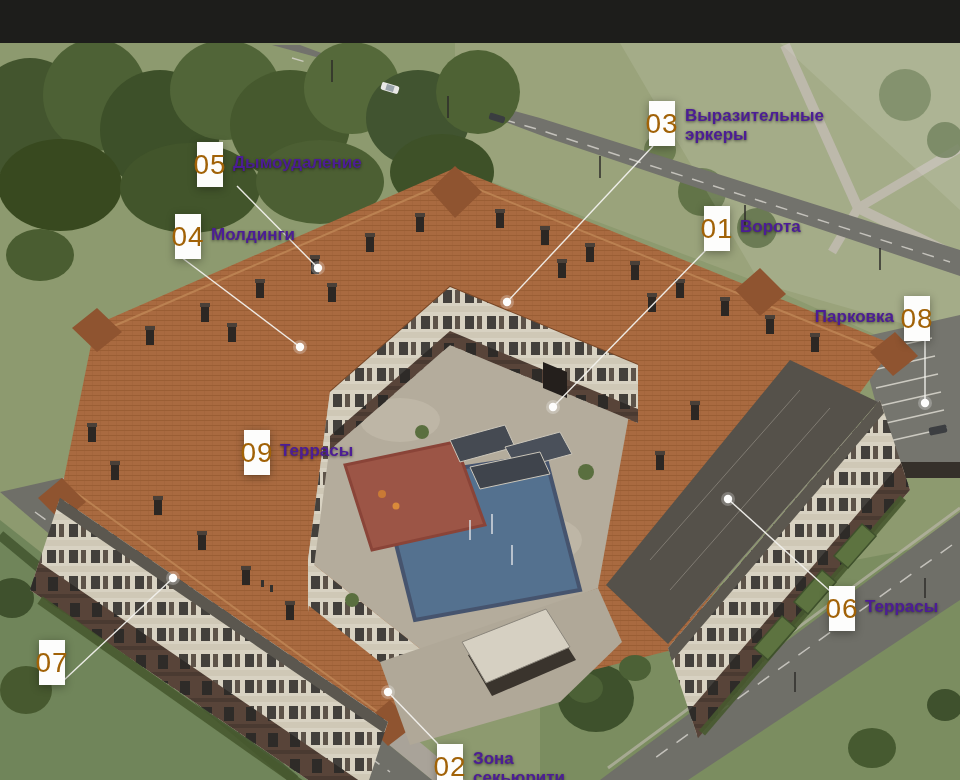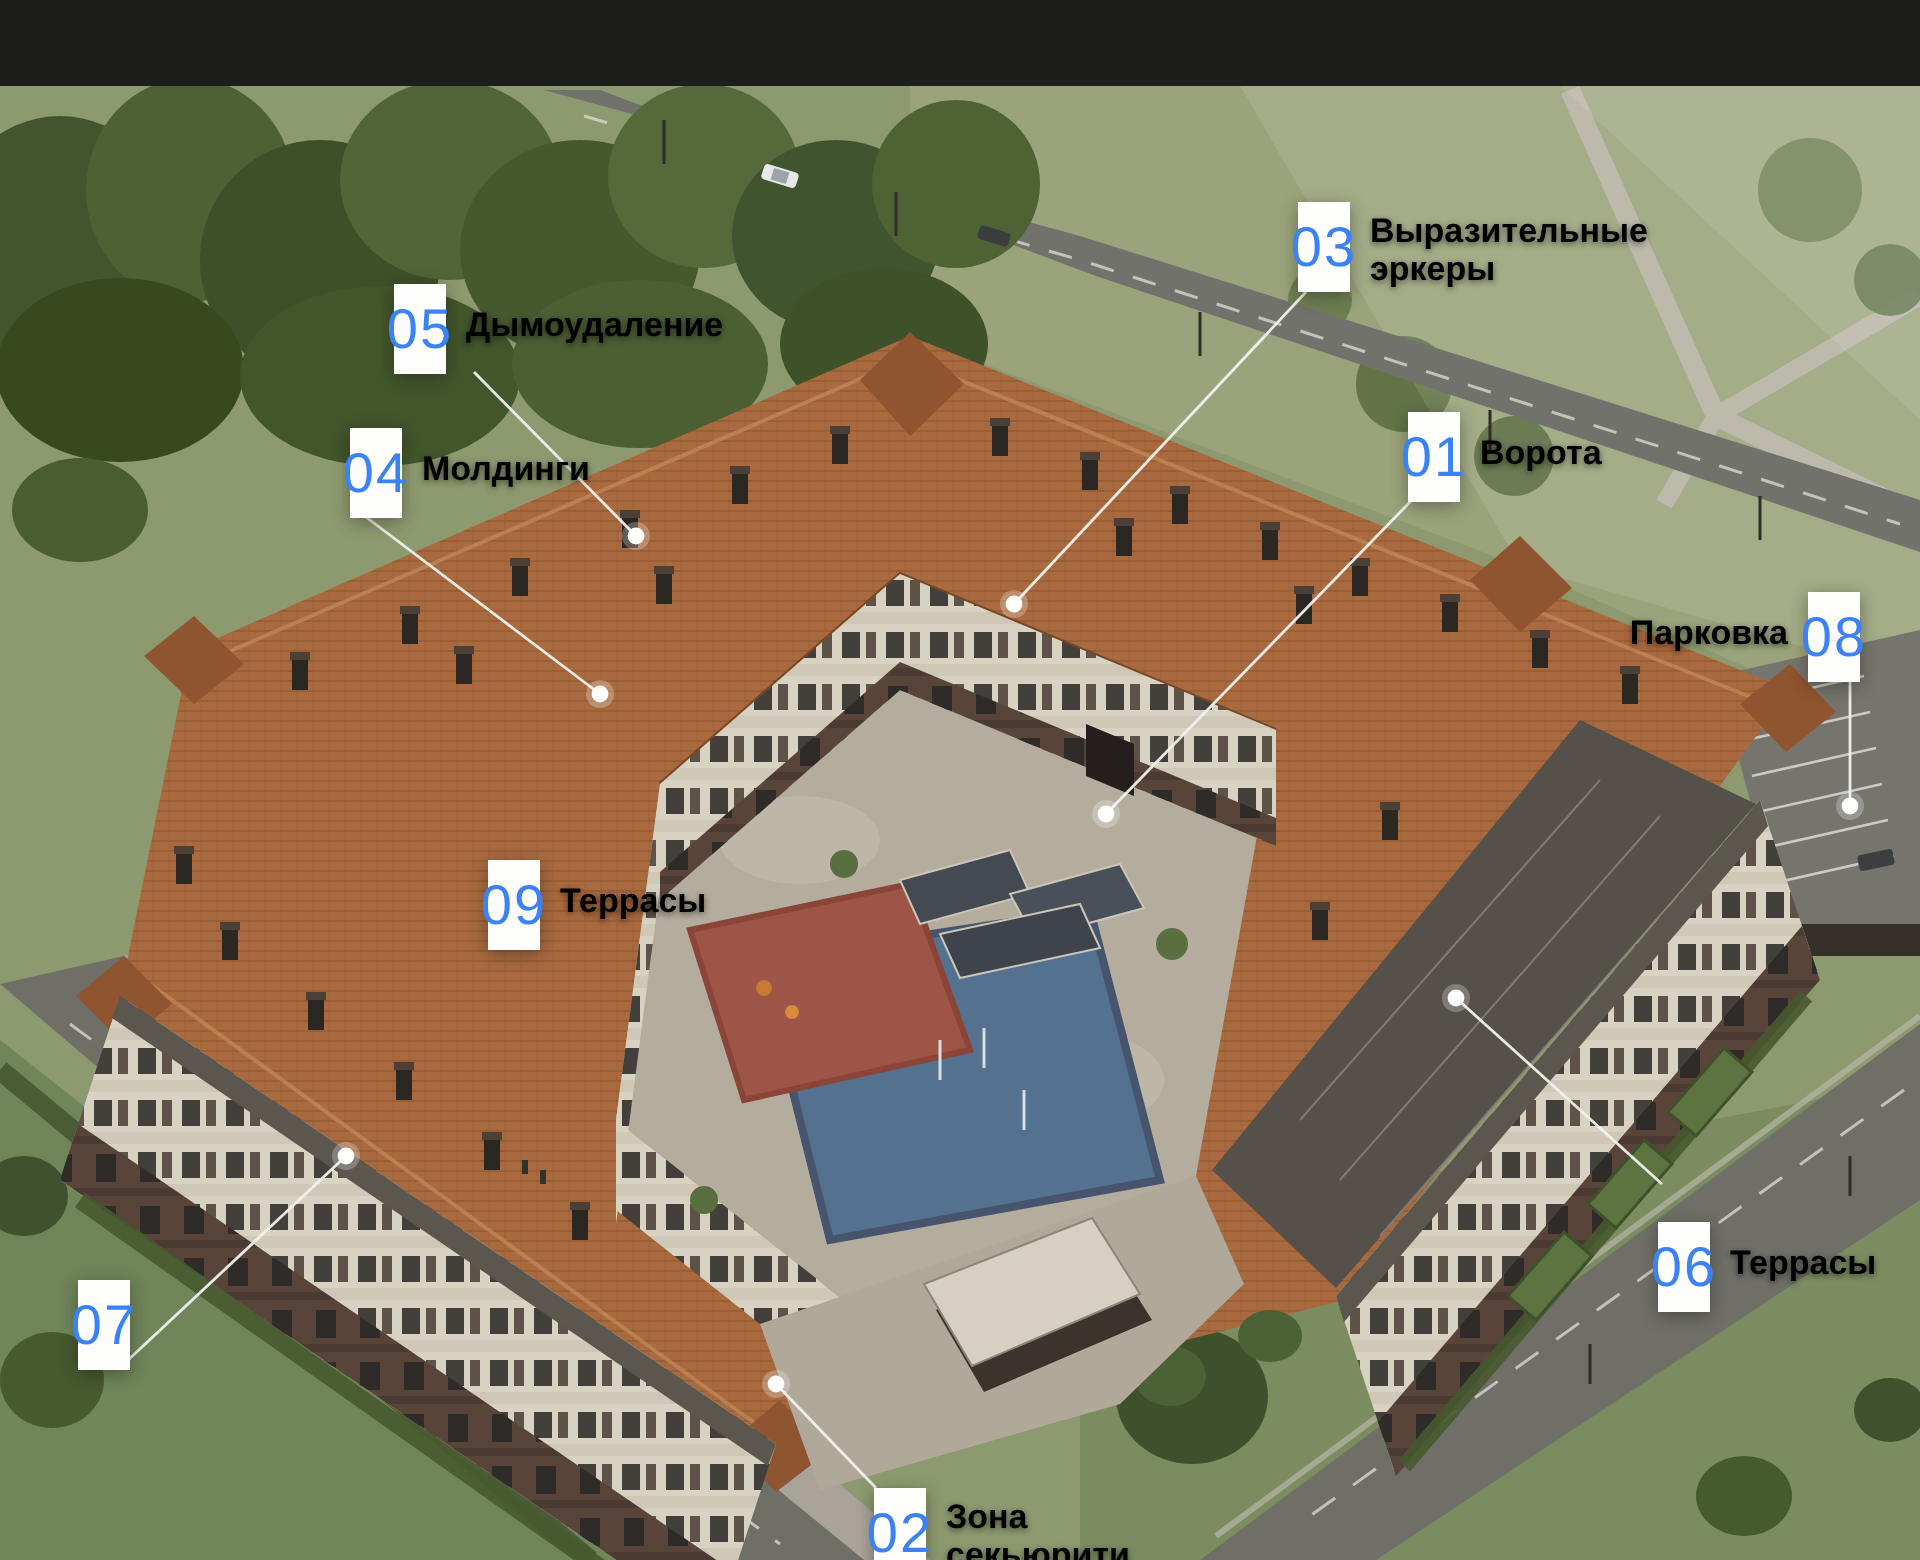--- a/index.html
+++ b/index.html
@@ -2,23 +2,23 @@
 <html><head>
 <meta charset="utf-8">
 <style>
   html,body{margin:0;padding:0;background:#111;}
   #stage{position:relative;width:960px;height:780px;overflow:hidden;
          font-family:"Liberation Sans", sans-serif;background:#8d9a6f;}
   #scene{position:absolute;left:0;top:0;width:960px;height:780px;display:block;}
   .callout{position:absolute;display:flex;align-items:flex-start;gap:10px;z-index:5;}
   .callout.left{flex-direction:row-reverse;}
   .num{width:26px;height:45px;background:#fdfdfc;display:flex;align-items:center;
-       justify-content:center;font-size:28px;font-weight:400;color:#3b82f6;
+       justify-content:center;font-size:28px;font-weight:400;color:#a16207;
        box-shadow:0 2px 8px rgba(20,20,15,.4);flex:0 0 auto;letter-spacing:1px;}
-  .lbl{color:#000000;font-size:17px;font-weight:bold;line-height:1.12;
+  .lbl{color:#4c1d95;font-size:17px;font-weight:bold;line-height:1.12;
        text-shadow:0 1px 3px rgba(0,0,0,.55);white-space:pre-line;padding-top:11px;}
   .callout.two .lbl{padding-top:5px;}
   .callout.left .lbl{text-align:right;}
   #topbar{position:absolute;left:0;top:0;width:960px;height:43px;background:#1d1d1b;z-index:6;}
 </style>
 </head>
 <body>
 
 <div id="stage">
 
@@ -318,21 +318,21 @@
 <div class="callout left" style="right:30px;top:296px;">
   <div class="num">08</div>
   <div class="lbl">Парковка</div>
 </div>
 
 <div class="callout" style="left:244px;top:430px;">
   <div class="num">09</div>
   <div class="lbl">Террасы</div>
 </div>
 
-<div class="callout" style="left:829px;top:586px;margin-top:25px;">
+<div class="callout" style="left:829px;top:586px;">
   <div class="num">06</div>
   <div class="lbl">Террасы</div>
 </div>
 
 <div class="callout two" style="left:39px;top:640px;">
   <div class="num">07</div>
 </div>
 
 <div class="callout two" style="left:437px;top:744px;">
   <div class="num">02</div>

